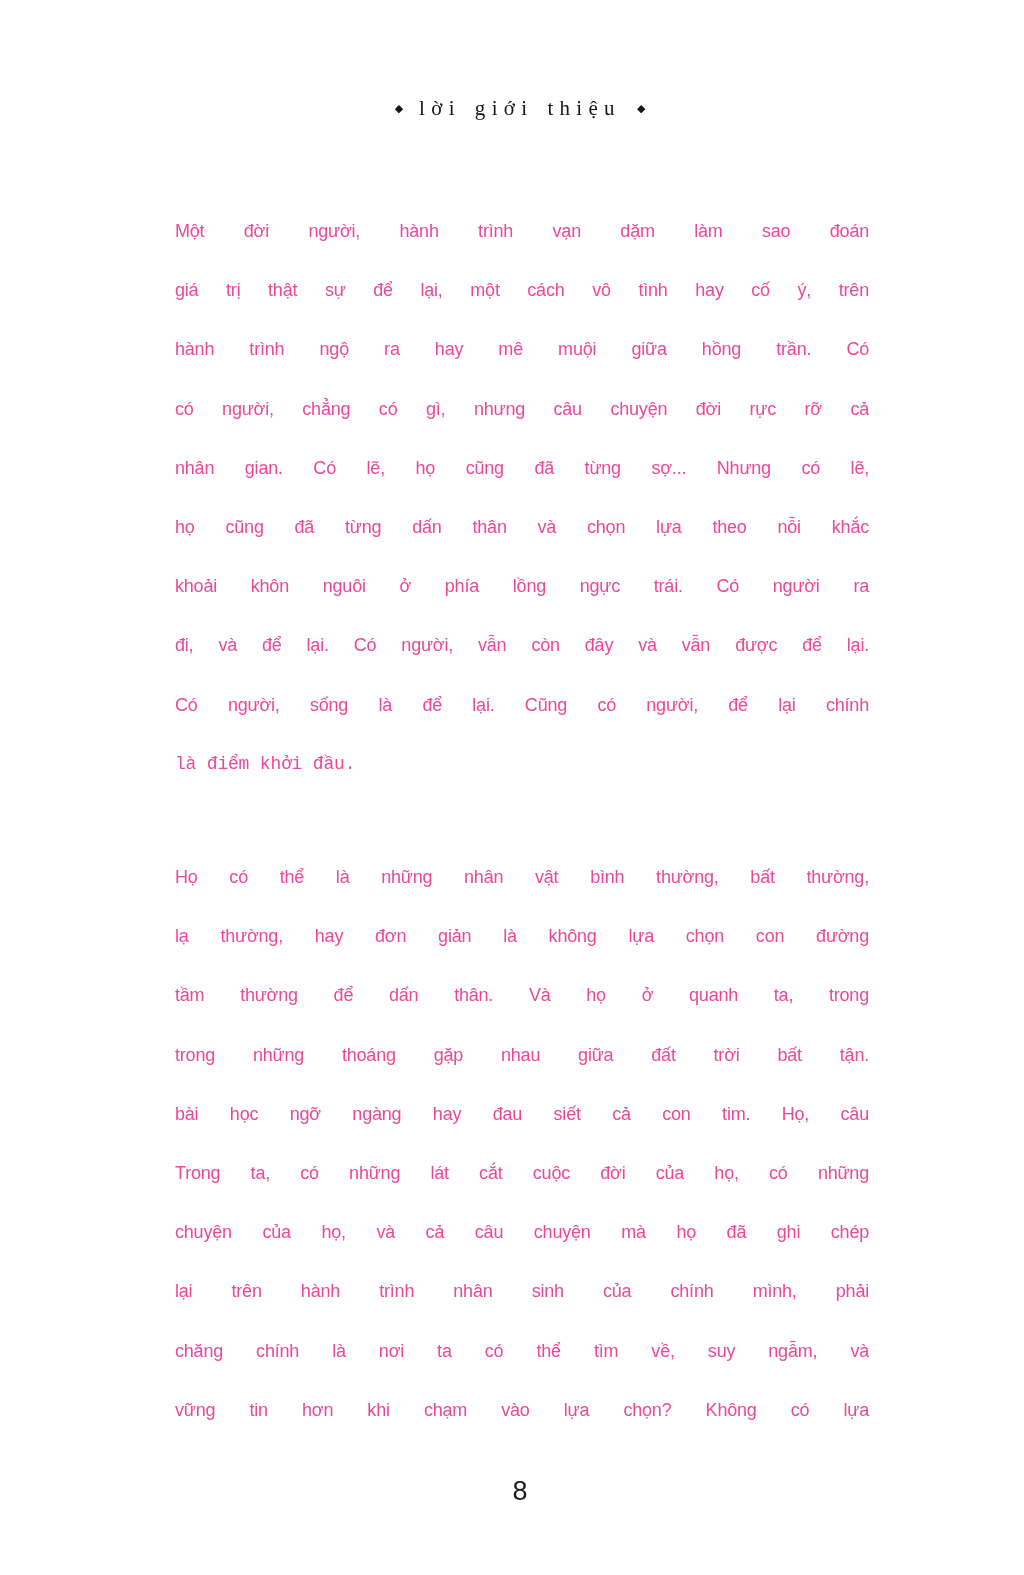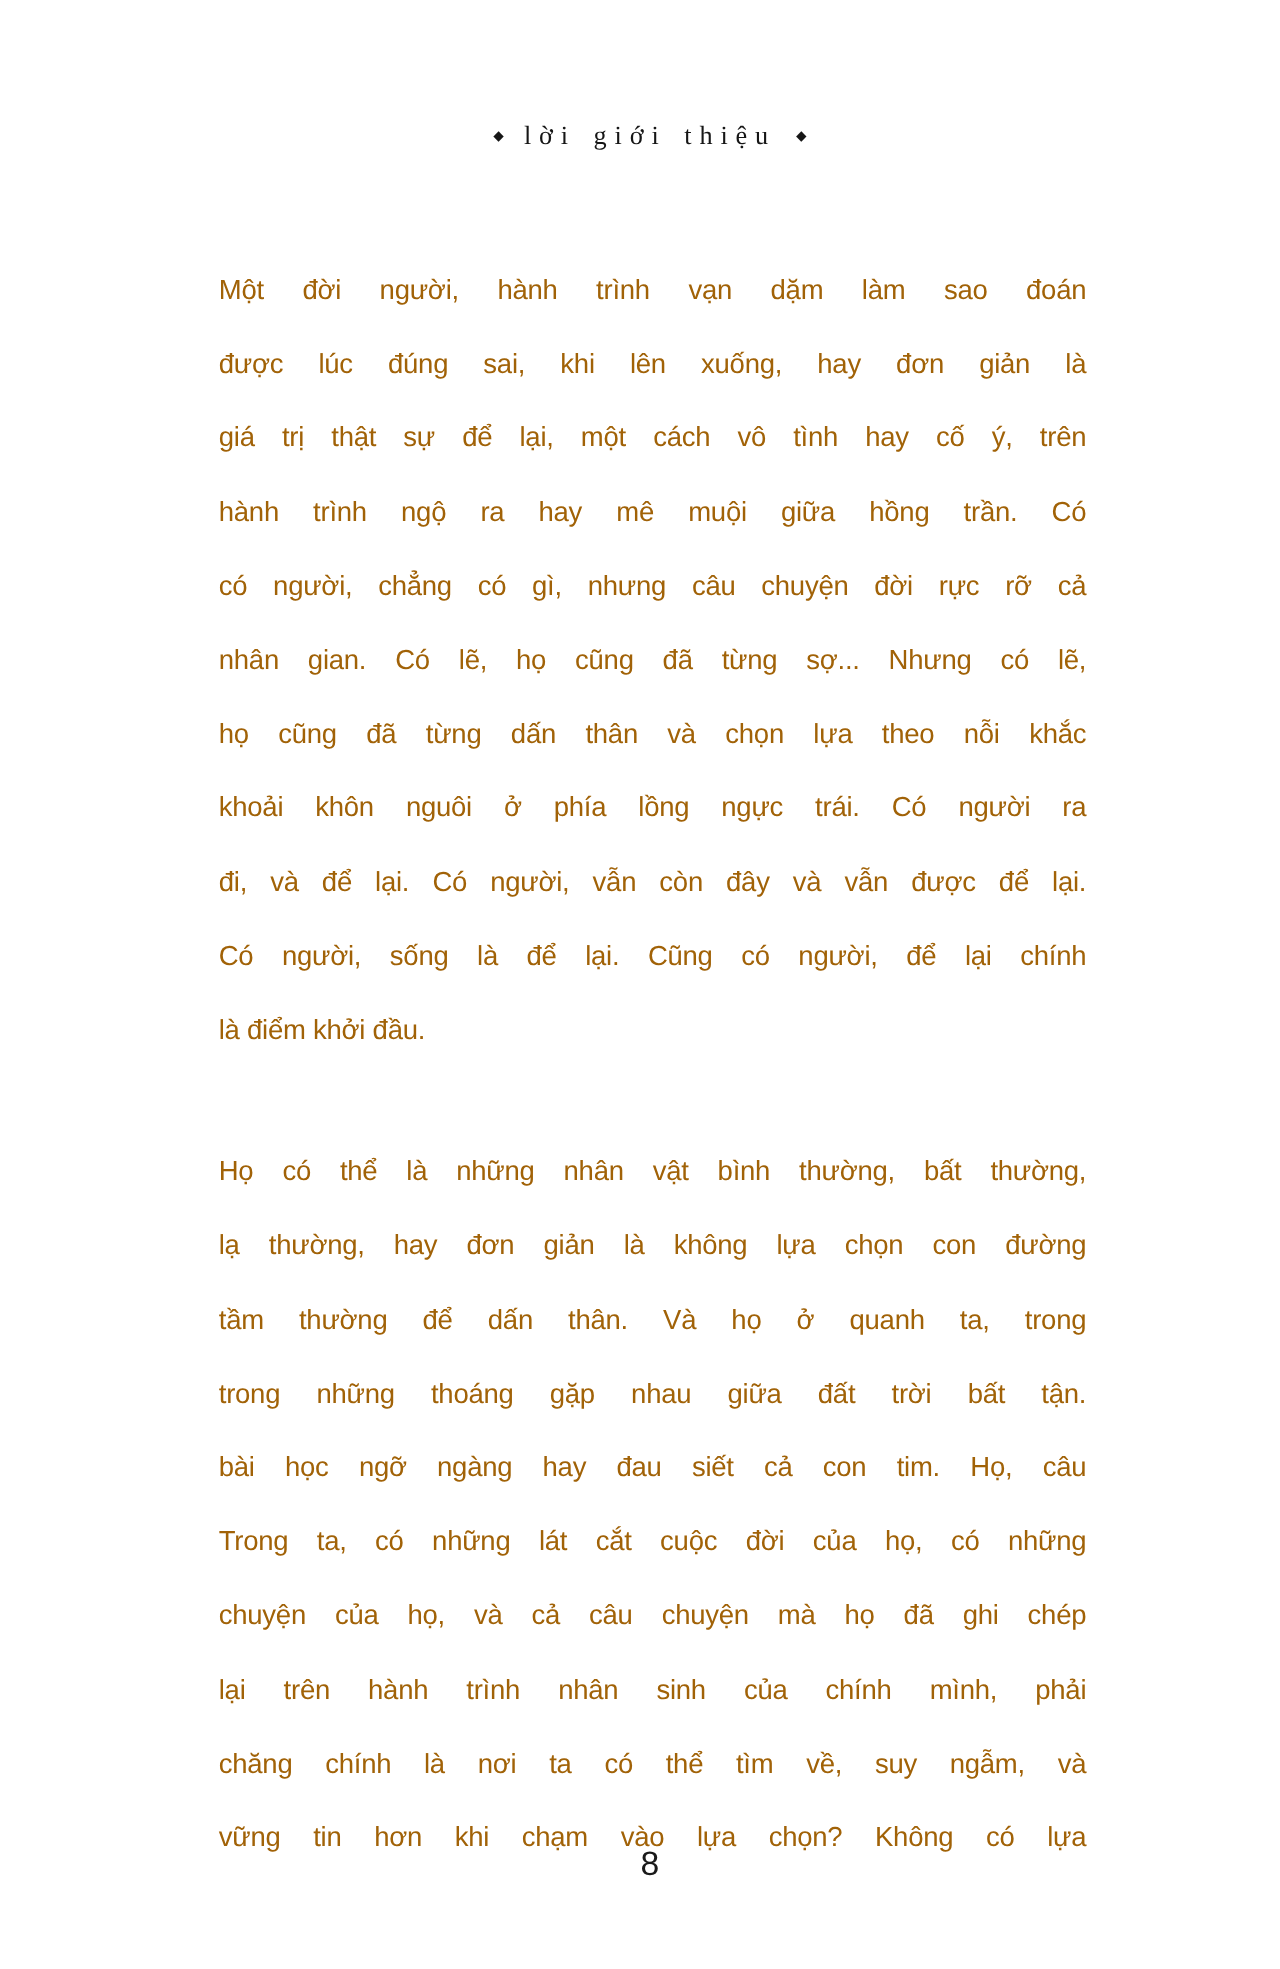--- a/index.html
+++ b/index.html
@@ -36,30 +36,30 @@
     margin: 0 8px;
   }
   .body-text {
     position: absolute;
     left: 155px;
     top: 186px;
     width: 718px;
   }
   .paragraph + .paragraph { margin-top: 46px; }
   .line {
-    font-size: 22px;
+    font-size: 18px;
     line-height: 51.2px;
     letter-spacing: -0.2px;
-    color: #a16207;
+    color: #ec4899;
     text-align: justify;
     text-align-last: justify;
     text-justify: inter-word;
     white-space: normal;
   }
-  .line.para-end { text-align-last: left; }
+  .line.para-end { text-align-last: left; font-family: Liberation Mono, monospace; }
   .page-footer {
     position: absolute;
     top: 1464px;
     left: 0;
     width: 100%;
     text-align: center;
     font-size: 27px;
     color: #1a1a1a;
   }
 </style>
@@ -68,21 +68,20 @@
 
 <div class="page">
 
   <div class="running-header">
     <span class="diamond">◆</span><span class="title">lời giới thiệu</span><span class="diamond">◆</span>
   </div>
 
   <div class="body-text" id="body-text">
       <div class="paragraph">
         <div class="line">Một đời người, hành trình vạn dặm làm sao đoán</div>
-        <div class="line">được lúc đúng sai, khi lên xuống, hay đơn giản là</div>
         <div class="line">giá trị thật sự để lại, một cách vô tình hay cố ý, trên</div>
         <div class="line">hành trình ngộ ra hay mê muội giữa hồng trần. Có</div>
         <div class="line">có người, chẳng có gì, nhưng câu chuyện đời rực rỡ cả</div>
         <div class="line">nhân gian. Có lẽ, họ cũng đã từng sợ... Nhưng có lẽ,</div>
         <div class="line">họ cũng đã từng dấn thân và chọn lựa theo nỗi khắc</div>
         <div class="line">khoải khôn nguôi ở phía lồng ngực trái. Có người ra</div>
         <div class="line">đi, và để lại. Có người, vẫn còn đây và vẫn được để lại.</div>
         <div class="line">Có người, sống là để lại. Cũng có người, để lại chính</div>
         <div class="line para-end">là điểm khởi đầu.</div>
       </div>

